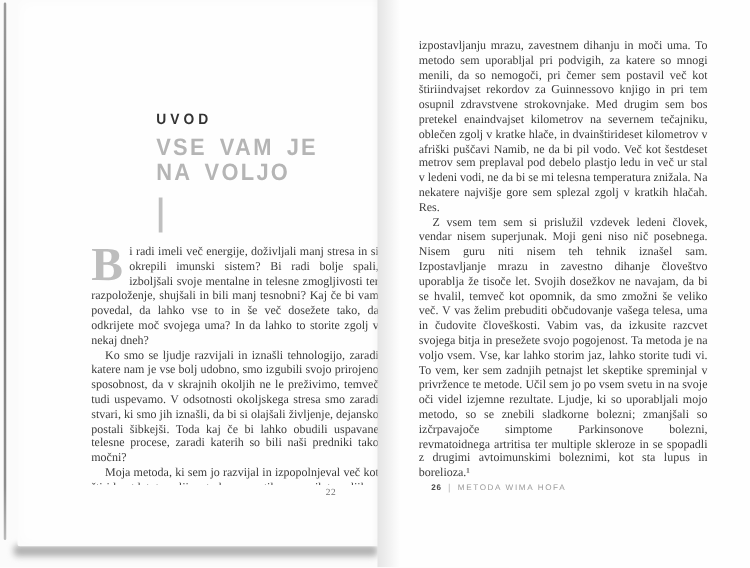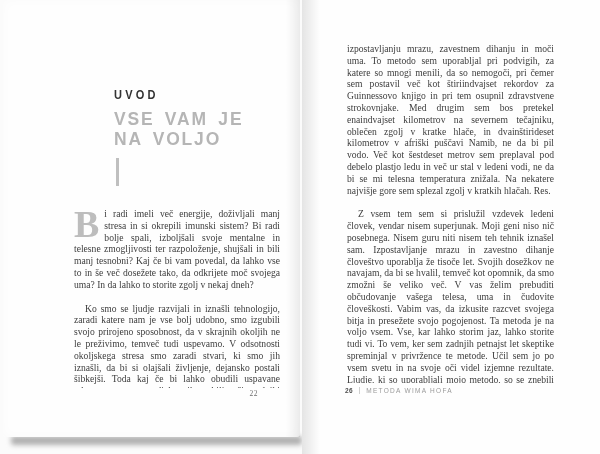--- a/index.html
+++ b/index.html
@@ -14,21 +14,21 @@
     background:linear-gradient(to bottom,#9a9a9a,#777 40%,#8d8d8d 90%,#bbb);
     border-radius:1px;
   }
   
   .page-shadow{
     position:absolute;left:11px;top:436px;width:291px;height:9px;
     background:#b0b0b0;border-radius:3px;filter:blur(2.5px);
   }
   .page{position:absolute;top:0;background:#fefefe;}
   .page.left{
-    left:3px;width:297px;height:437px;
+    left:14px;width:297px;height:437px;
     box-shadow:inset 0 0 12px rgba(0,0,0,0.02);
     border-radius:0 0 3px 2px;
   }
   .page.left::after{ 
     content:'';position:absolute;right:0;top:0;bottom:0;width:14px;
     background:linear-gradient(to right,rgba(0,0,0,0),rgba(0,0,0,0.07));
   }
   .page.right{
     left:302px;width:298px;height:454px;
   }
@@ -54,21 +54,21 @@
     position:absolute;left:113px;top:158px;width:3px;height:28px;
     background:#bfbfbf;
   }
 
   
   .body{
     position:absolute;
     font-size:9.6px;line-height:11.8px;color:#3c3c3c;
     text-align:justify;overflow:hidden;
   }
-  .body p{margin:12px;font-family:Liberation Serif, serif;}
+  .body p{margin:0;font-family:Liberation Serif, serif;}
   .body p.indent{text-indent:11px;}
   .left .body{left:59px;top:196px;width:230px;height:192px;}
   .right .body{left:33px;top:31px;width:231px;height:352px;}
   .dropcap{
     float:left;font-weight:bold;color:#bdbdbd;
     font-size:38px;line-height:31px;padding:1px 5px 0 0;
   }
 
   
   .folio-left{

